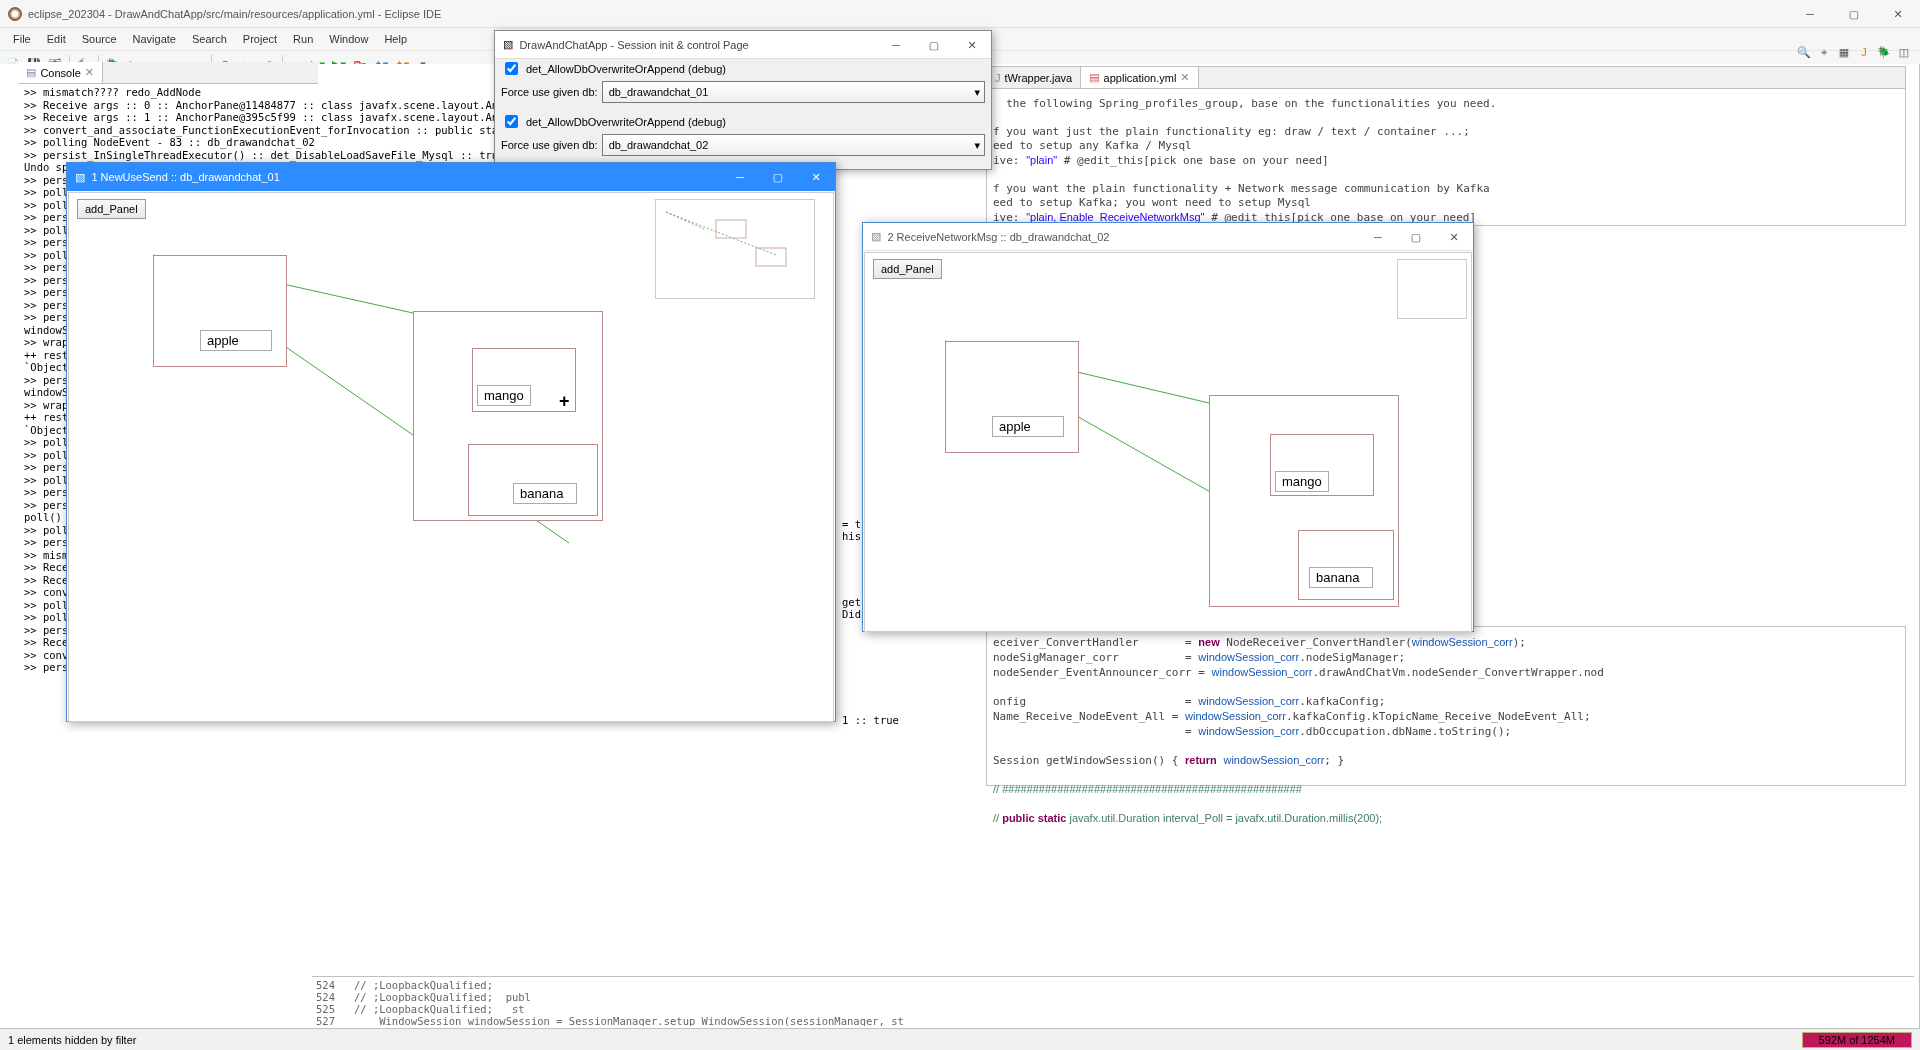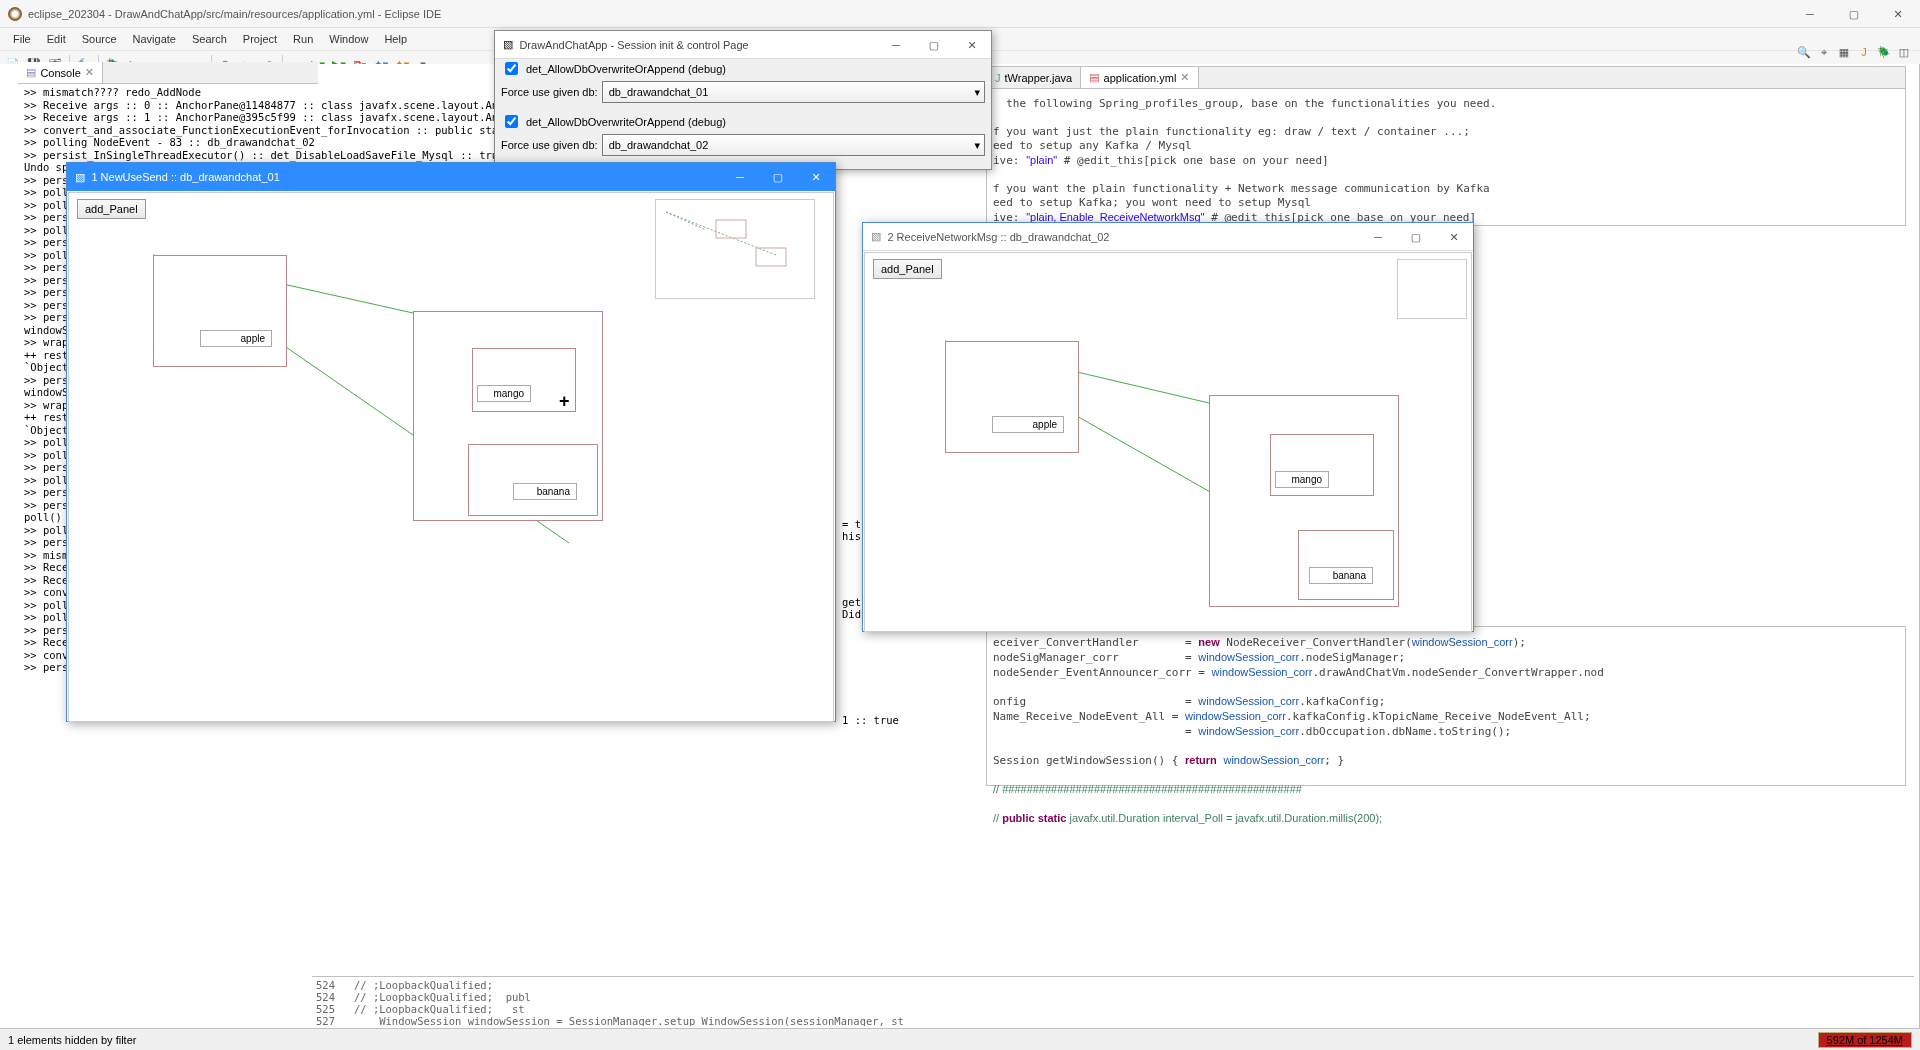--- a/index.html
+++ b/index.html
@@ -32,28 +32,28 @@
 .dlg-btn{width:38px;height:28px;display:flex;align-items:center;justify-content:center;color:#555;}
 .chk{margin:0 4px;}
 .row{display:flex;align-items:center;padding:3px 6px;gap:4px;}
 .combo{flex:1;height:22px;border:1px solid #7a7a7a;background:linear-gradient(#fff,#eee);display:flex;align-items:center;padding:0 4px 0 6px;justify-content:space-between;}
 .btn{padding:3px 10px;border:1px solid #7a7a7a;background:linear-gradient(#fdfdfd,#e3e3e3);}
 .drawwin { position:absolute; background:#fff; border:1px solid #4a8ad8; box-shadow:2px 2px 10px rgba(0,0,0,0.35);}
 .drawwin .dw-title{height:28px;background:#2d8cff;color:#fff;display:flex;align-items:center;padding:0 8px;position:relative;}
 .drawwin.inactive .dw-title{background:#fff;color:#555;border-bottom:1px solid #ddd;}
 .drawwin .dw-ctrls{position:absolute;right:0;top:0;display:flex;}
 .drawwin .dw-btn{width:38px;height:28px;display:flex;align-items:center;justify-content:center;}
-.drawwin .dw-body{position:relative;background:#fff;text-align:right;}
+.drawwin .dw-body{position:relative;background:#fff;}
 .addpanel{position:absolute;left:8px;top:6px;border:1px solid #999;padding:3px 7px;background:linear-gradient(#f8f8f8,#e8e8e8);}
 .node{position:absolute;border:1px solid #b88;background:#fff;}
-.node .lbl{position:absolute;border:1px solid #aaa;padding:2px 6px;font-size:10px;background:#fff;}
+.node .lbl{position:absolute;border:1px solid #aaa;padding:2px 6px;font-size:13px;background:#fff;}
 .minimap{position:absolute;right:18px;top:6px;width:160px;height:100px;border:1px solid #ccc;}
 svg.lines{position:absolute;left:0;top:0;pointer-events:none;}
 .statusbar{position:absolute;left:0;right:0;bottom:0;height:22px;border-top:1px solid #c0c0c0;background:#f0f0f0;display:flex;align-items:center;padding:0 8px;justify-content:space-between;}
-.mem{background:#b91c1c;border:1px solid #c0b070;padding:1px 8px;text-decoration:underline;}
+.mem{background:#be185d;border:1px solid #c0b070;padding:1px 16px;}
 .lower-code{position:absolute;left:312px;right:6px;bottom:24px;height:50px;background:#fff;border-top:1px solid #c0c0c0;font-family:Consolas,monospace;font-size:10.5px;line-height:12px;padding:2px 4px;overflow:hidden;white-space:pre;color:#666;}
 .lnk{color:#1756b3;}
 .search-area{position:absolute;right:8px;top:44px;display:flex;gap:4px;align-items:center;}
 .sicon{width:16px;height:16px;display:inline-flex;align-items:center;justify-content:center;color:#555;}
 </style>
 </head>
 <body>
 
 <div class="titlebar">
   <span class="icon"></span>

